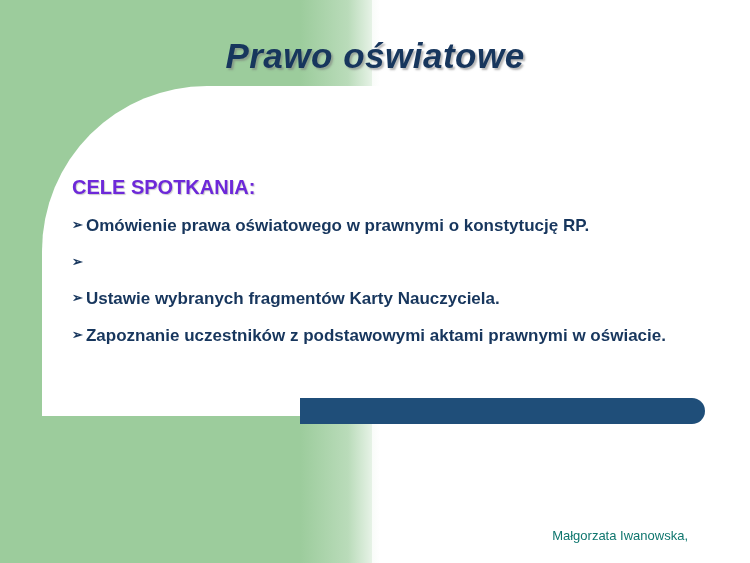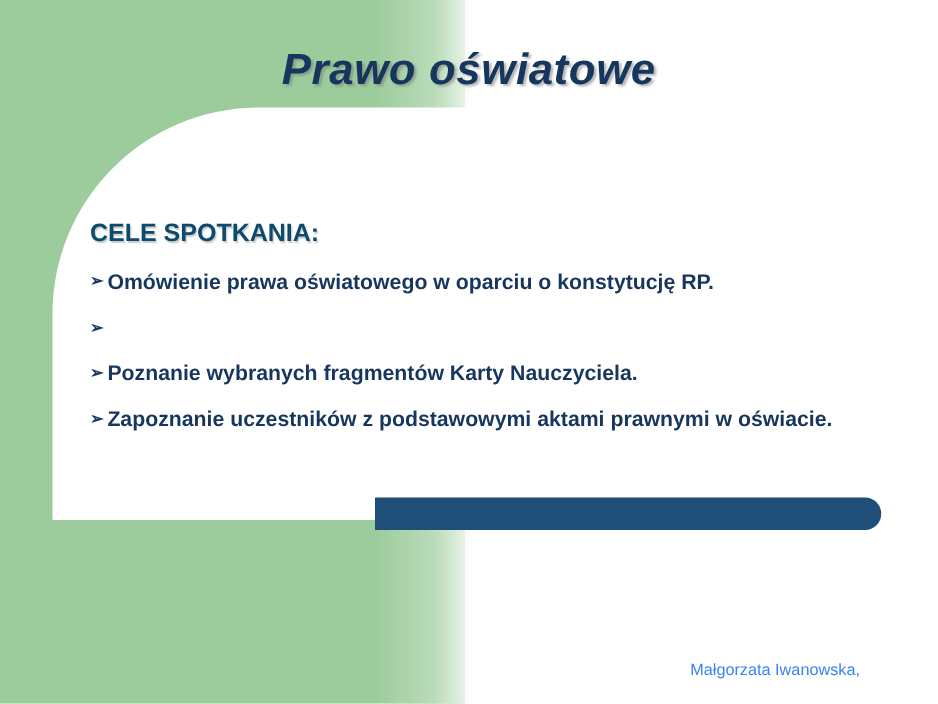--- a/index.html
+++ b/index.html
@@ -82,21 +82,21 @@
   .content {
     position: absolute;
     left: 72px;
     top: 176px;
     width: 640px;
   }
 
   .heading {
     font-size: 20px;
     font-weight: bold;
-    color: #0c4a6e;
+    color: #6d28d9;
     margin: 0 0 16px 0;
     text-shadow: 1px 1px 1px rgba(150,150,150,0.5);
   }
 
   .bullet-list {
     margin: 0;
     padding: 0;
     list-style: none;
   }
 
@@ -118,21 +118,21 @@
   .bullet .btext {
     line-height: 21px;
   }
 
   .footer {
     position: absolute;
     right: 62px;
     bottom: 18px;
     text-align: left;
     font-size: 13px;
-    color: #3b82f6;
+    color: #0f766e;
     line-height: 19px;
   }
 </style>
 </head>
 <body>
 
 <div class="slide">
 
   <div class="green-panel"></div>
   <div class="green-fade"></div>
@@ -140,28 +140,28 @@
   <div class="blue-bar"></div>
 
   <div class="title">Prawo oświatowe</div>
 
   <div class="content">
     <p class="heading">CELE SPOTKANIA:</p>
 
     <ul class="bullet-list">
       <li class="bullet">
         <span class="arrow">➢</span>
-        <span class="btext">Omówienie prawa oświatowego w oparciu o konstytucję RP.</span>
+        <span class="btext">Omówienie prawa oświatowego w prawnymi o konstytucję RP.</span>
       </li>
       <li class="bullet">
         <span class="arrow">➢</span>
       </li>
       <li class="bullet">
         <span class="arrow">➢</span>
-        <span class="btext">Poznanie wybranych fragmentów Karty Nauczyciela.</span>
+        <span class="btext">Ustawie wybranych fragmentów Karty Nauczyciela.</span>
       </li>
       <li class="bullet">
         <span class="arrow">➢</span>
         <span class="btext">Zapoznanie uczestników z podstawowymi aktami prawnymi  w oświacie.</span>
       </li>
     </ul>
   </div>
 
   <div class="footer">
     <div>Małgorzata Iwanowska,</div>

